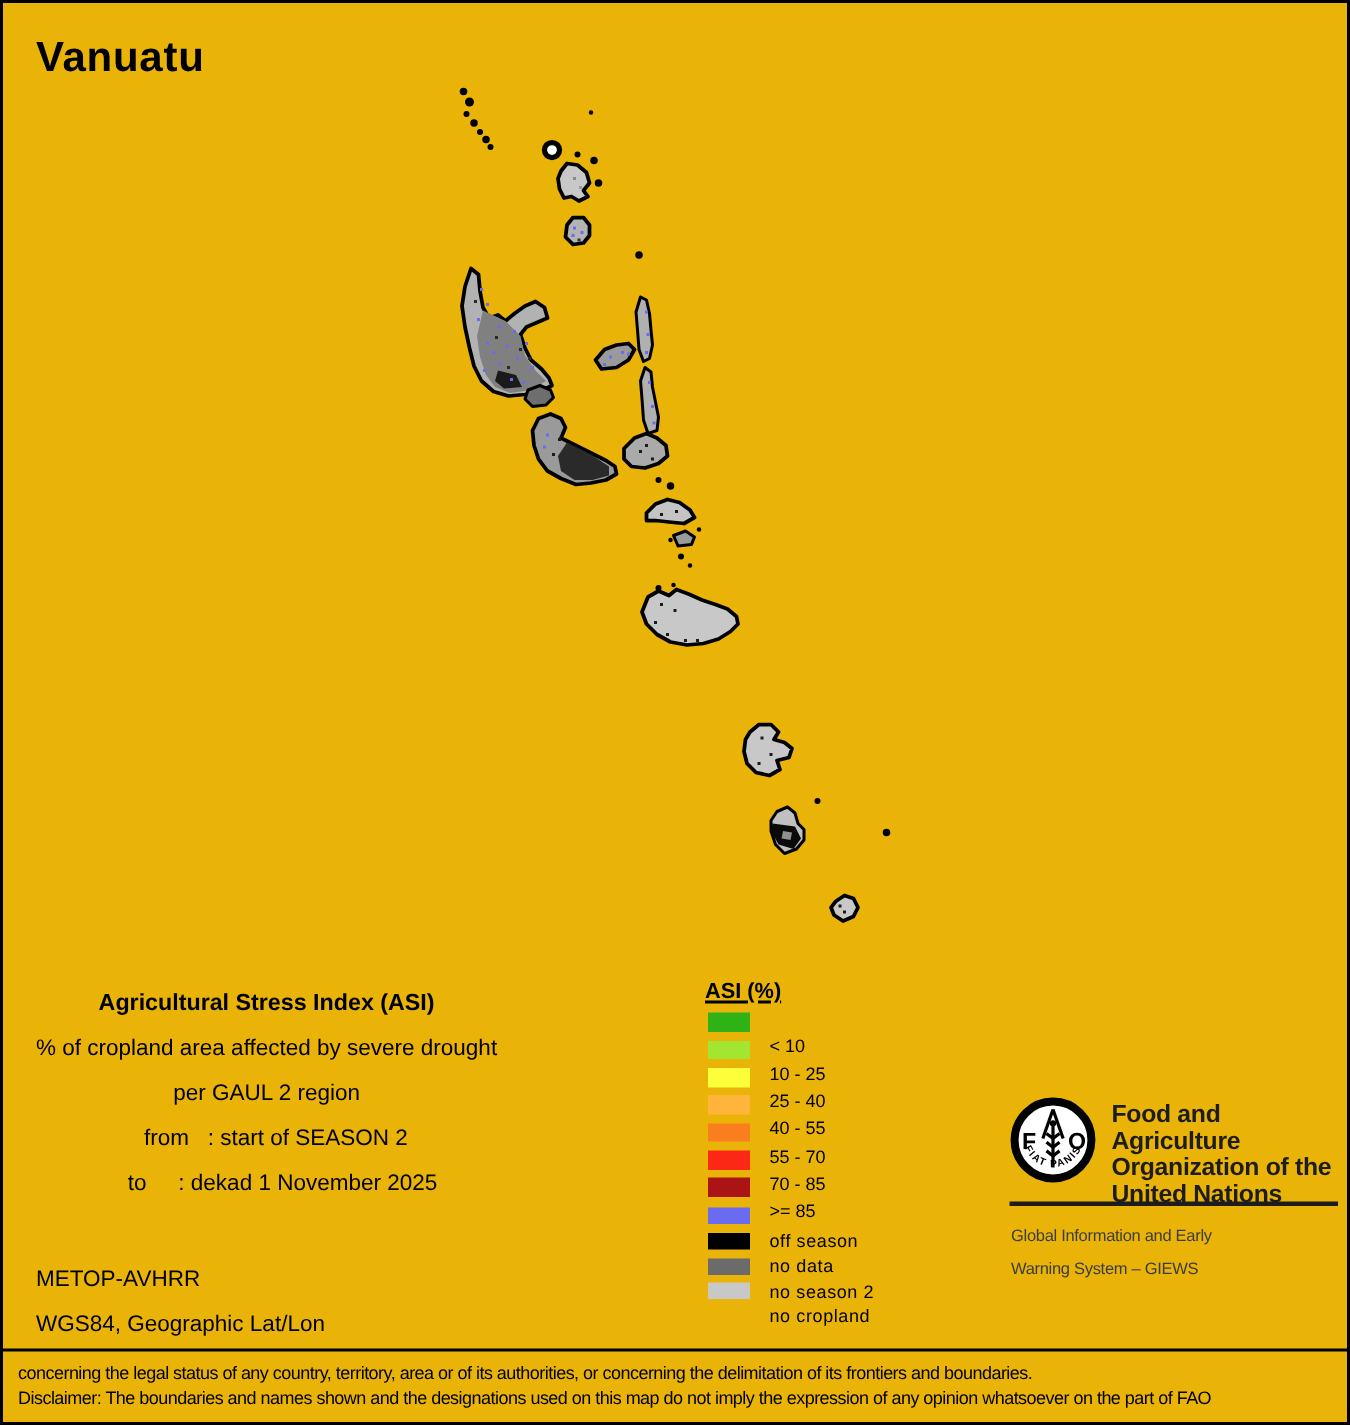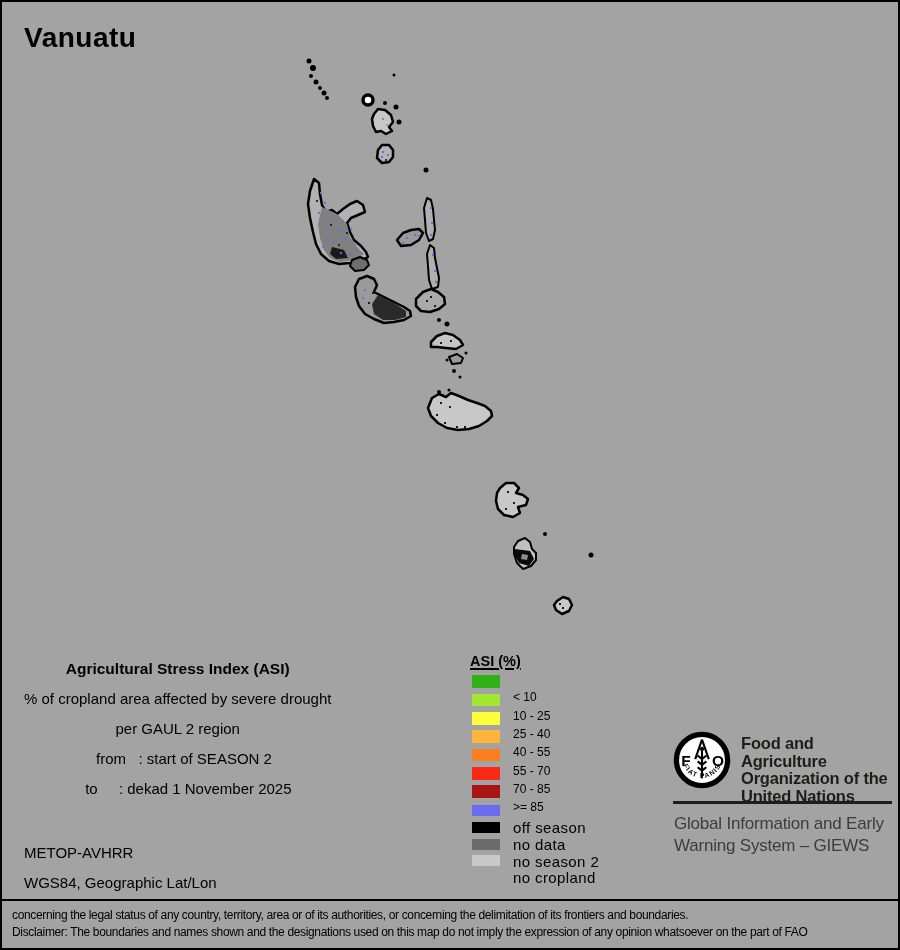--- a/index.html
+++ b/index.html
@@ -1,45 +1,45 @@
 <!DOCTYPE html>
 <html><head>
 <meta charset="utf-8">
 <style>
   html,body{margin:0;padding:0;background:#fff;}
   .page{position:relative;width:900px;height:950px;box-sizing:border-box;
-        border:2px solid #000;background:#a3a3a3;overflow:hidden;
+        border:2px solid #000;background:#eab308;overflow:hidden;
         font-family:"Liberation Sans",sans-serif;color:#000;}
   .abs{position:absolute;}
   #page-title{left:22px;top:20px;font-size:28px;font-weight:bold;letter-spacing:.5px;}
   #map-svg{left:0;top:0;width:900px;height:950px;pointer-events:none;}
 
   
   .info{left:22px;top:652px;font-size:15px;line-height:30px;text-align:center;}
   .info .head{font-weight:bold;font-size:15.5px;}
   .flabel{display:inline-block;width:55px;}
 
   
   .sensor{left:22px;top:836px;font-size:15px;line-height:30px;}
 
   
   .legend-title{left:468px;top:651px;font-size:14.5px;font-weight:bold;
                 text-decoration:underline;text-decoration-thickness:2px;text-underline-offset:2px;}
   .lrow{position:absolute;left:470px;height:13px;}
   .lrow .swatch{position:absolute;left:0;top:0;width:28px;height:12.5px;display:block;}
   .lrow .llabel{position:absolute;left:41px;top:0;font-size:12px;line-height:13px;white-space:nowrap;margin-top:16px;}
   .lrow2 .swatch{height:11px;}
-  .lrow2 .llabel{font-size:15px;letter-spacing:.4px;}
+  .lrow2 .llabel{font-size:12px;letter-spacing:.4px;}
 
   
   .fao-logo{left:671px;top:729px;width:58px;height:58px;}
   .org-name{left:739px;top:733px;font-size:16.5px;font-weight:bold;line-height:17.5px;
             color:#1d1d1b;letter-spacing:-0.2px;}
   .brand-divider{left:671px;top:799px;width:219px;height:2.5px;background:#1d1d1b;}
-  .giews{left:672px;top:811px;font-size:17px;line-height:22px;color:#3c3c3b;letter-spacing:-0.2px;}
+  .giews{left:672px;top:811px;font-size:11px;line-height:22px;color:#3c3c3b;letter-spacing:-0.2px;}
 
   
   .disc-sep{left:0;top:897px;width:896px;height:2px;background:#000;}
   .disclaimer{left:10px;top:905px;width:880px;font-size:12px;line-height:16.5px;
               letter-spacing:-0.35px;color:#000;}
 </style>
 </head>
 <body>
 
 <div class="page">

